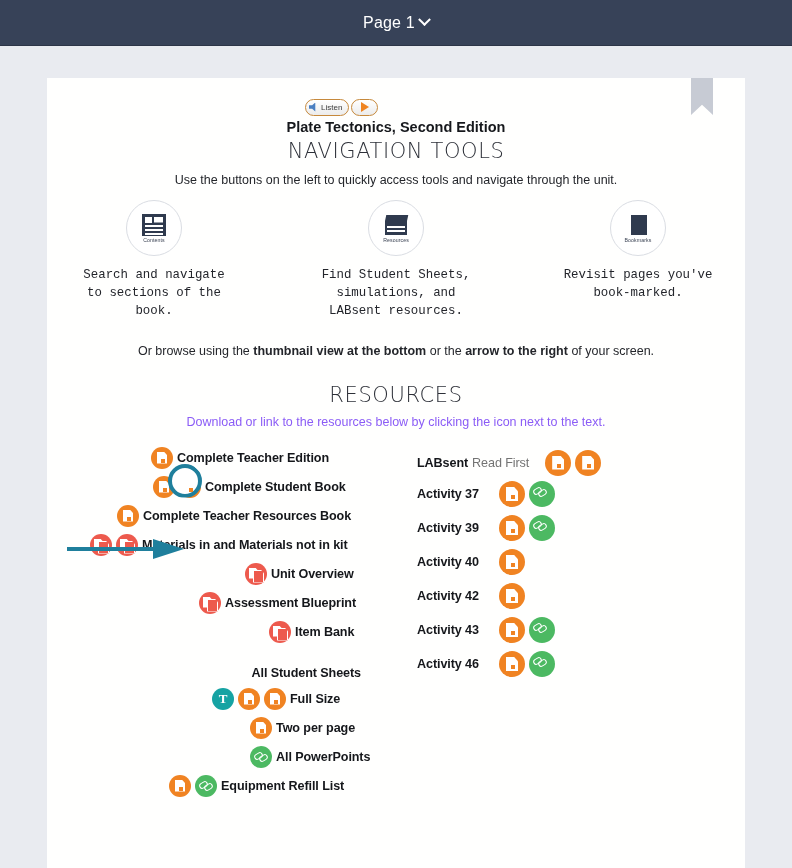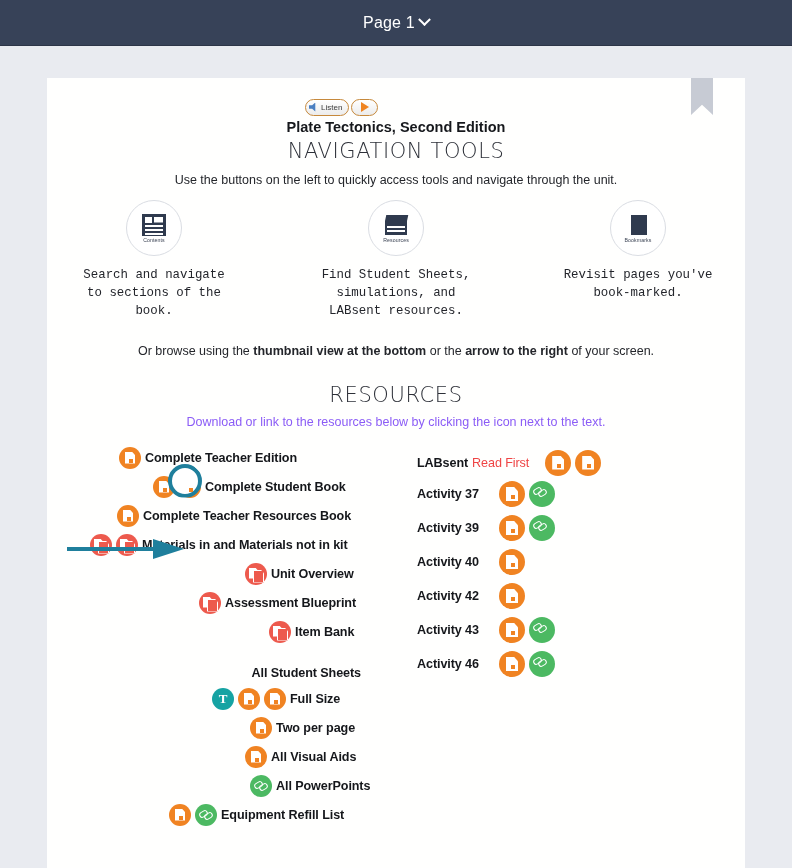--- a/index.html
+++ b/index.html
@@ -173,21 +173,21 @@
 
   .rrow {
     display:flex; align-items:center; justify-content:flex-end;
     gap:4px; height:29px; cursor:pointer;
   }
   .rrow.lrow { justify-content:flex-start; }
   .rlabel {
     font-size:12.6px; font-weight:bold; color:#15171b;
     white-space:nowrap; letter-spacing:-.1px;
   }
-  .rlabel.light { font-weight:normal; color:#ef4444; }
+  .rlabel.light { font-weight:normal; color:#737373; }
 
   
   .ic { width:22px; height:22px; border-radius:50%; position:relative;
         flex:0 0 auto; display:inline-block; }
   .ic.big { width:26px; height:26px; }
 
   .ic-orange { background:#f08322; }
   .ic-red    { background:#ed5a4d; }
   .ic-green  { background:#4cb962; }
   .ic-teal   { background:#16a3a3; }
@@ -320,21 +320,21 @@
   </div>
 
   <div class="ctr" id="browse-line">
     <span>Or browse using the </span><b>thumbnail view at the bottom</b><span> or the </span><b>arrow to the right</b><span> of your screen.</span>
   </div>
 
   <div class="ctr section-head" id="res-head">RESOURCES</div>
   <div class="ctr" id="res-sub">Download or link to the resources below by clicking the icon next to the text.</div>
 
   <div id="res-left">
-      <div class="rrow lrow" style="padding-left: 72px;">
+      <div class="rrow lrow" style="padding-left: 104px;">
         <span class="ic ic-orange"></span>
         <span class="rlabel">Complete Teacher Edition</span>
       </div>
       <div class="rrow lrow" style="padding-left: 106px;">
         <span class="ic ic-orange"></span>
         <span class="ic hl-ring ic-orange"></span>
         <span class="rlabel">Complete Student Book</span>
       </div>
       <div class="rrow lrow" style="padding-left: 70px;">
         <span class="ic ic-orange"></span>
@@ -362,24 +362,20 @@
       </div>
       <div class="rrow lrow" style="padding-left: 165px;">
         <span class="ic ic-teal">T</span>
         <span class="ic ic-orange"></span>
         <span class="ic ic-orange"></span>
         <span class="rlabel">Full Size</span>
       </div>
       <div class="rrow lrow" style="padding-left: 203px;">
         <span class="ic ic-orange"></span>
         <span class="rlabel">Two per page</span>
-      </div>
-      <div class="rrow lrow" style="padding-left: 198px;">
-        <span class="ic ic-orange"></span>
-        <span class="rlabel">All Visual Aids</span>
       </div>
       <div class="rrow lrow" style="padding-left: 203px;">
         <span class="ic ic-green">
           <i></i>
           <b></b>
         </span>
         <span class="rlabel">All PowerPoints</span>
       </div>
       <div class="rrow lrow" style="padding-left: 122px;">
         <span class="ic ic-orange"></span>

